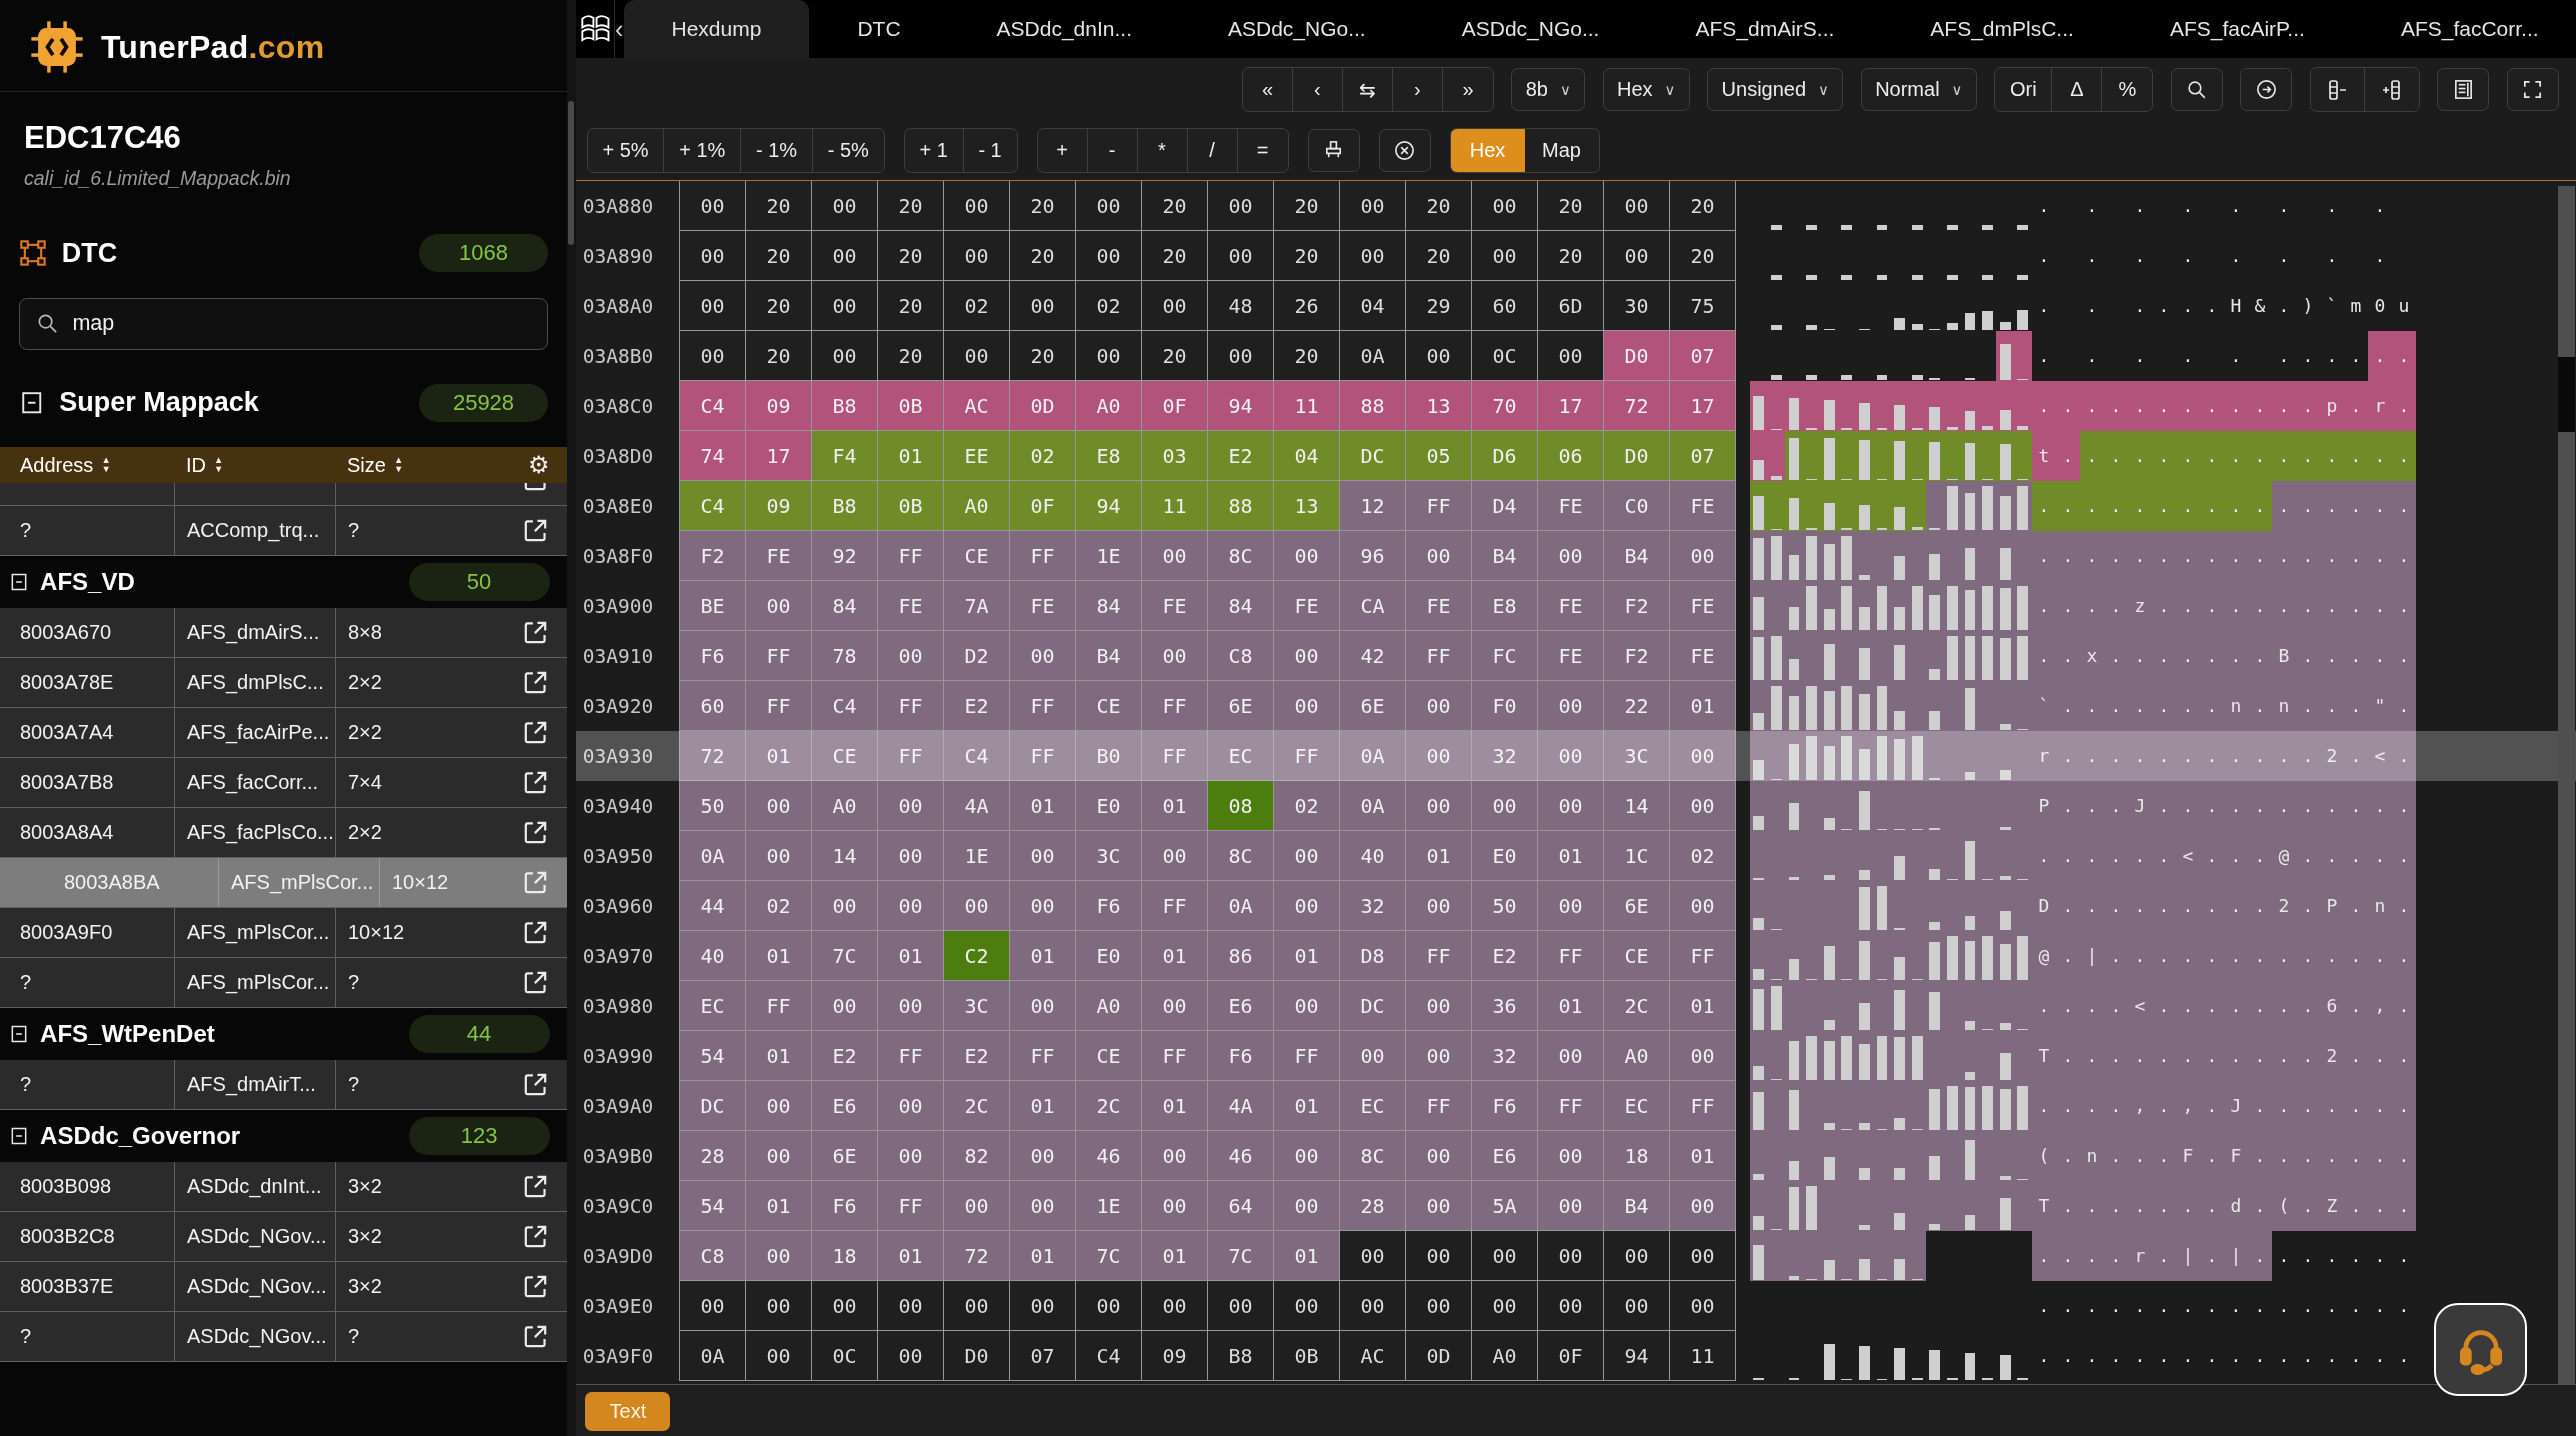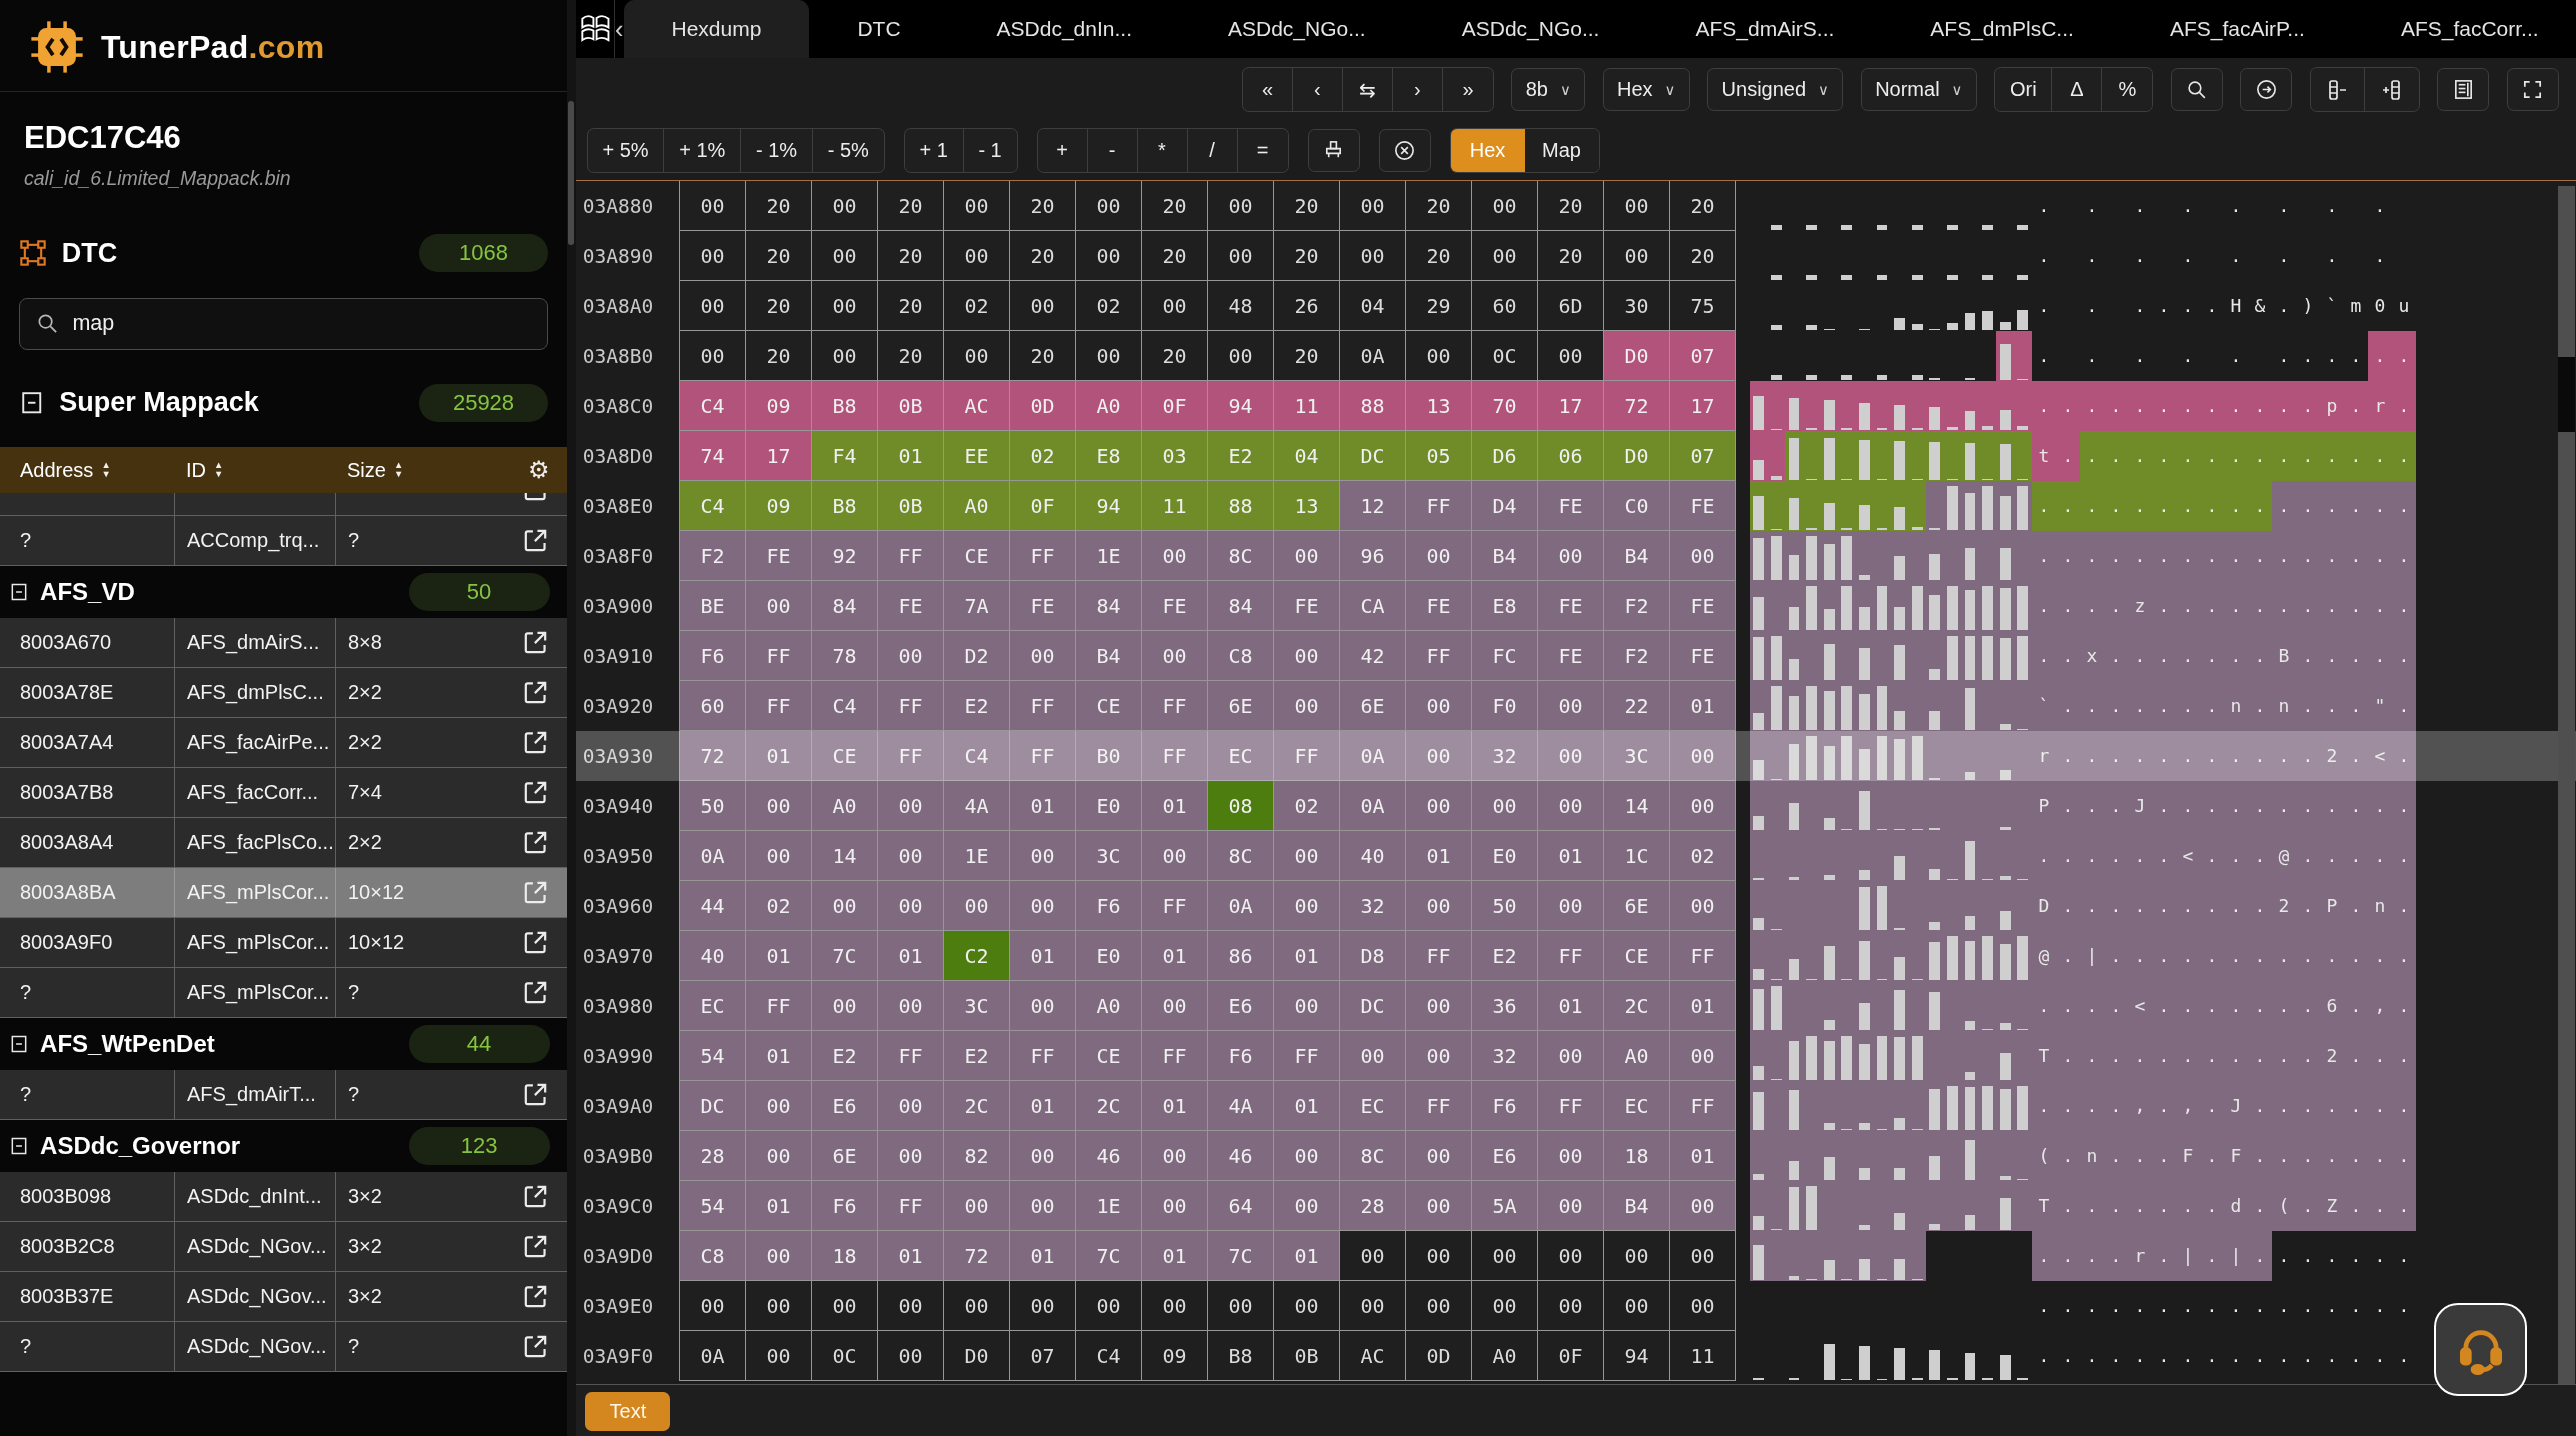--- a/index.html
+++ b/index.html
@@ -20,34 +20,34 @@
           color:#fff7e8; font-size:21px; font-family:inherit; cursor:pointer; }
   .sec-row { display:flex; align-items:center; padding:0 19px; margin-top:44px; }
   .sec-row.mappack { margin-top:34px; }
   .sec-label { font-size:27px; font-weight:bold; color:#fff; margin-left:14.8px; }
   .badge { margin-left:auto; min-width:129px; height:38px; background:#1b2413; border-radius:20px;
            color:#85c440; font-size:22px; display:flex; align-items:center; justify-content:center; }
   .searchbox { display:flex; align-items:center; gap:13.4px; margin:25.5px 19px 0 19px; height:52px;
                background:#101010; border:1.3px solid #4a4a4a; border-radius:8px; padding:0 16px; }
   .searchbox input { flex:1; background:transparent; border:none; outline:none; color:#f0f0f0;
                      font-size:21.5px; font-family:inherit; }
-  .shead { display:flex; align-items:center; margin-top:25.5px; height:46px; background:#46320e; color:#fff; font-size:20px; }
+  .shead { display:flex; align-items:center; margin-top:25.5px; height:36px; background:#46320e; color:#fff; font-size:20px; }
   .shead .h-addr { width:174px; padding-left:20px; display:flex; align-items:center; gap:8px; }
   .shead .h-id   { width:161px; padding-left:12px; display:flex; align-items:center; gap:8px; }
   .shead .h-size { flex:1; padding-left:12px; display:flex; align-items:center; gap:8px; }
   .sort { display:inline-flex; flex-direction:column; font-size:9.4px; line-height:8.7px; color:#f0f0f0; }
   .gear { margin-right:17.4px; font-size:24px; color:#eee; }
   .slist { height:896px; overflow:hidden; }
   .srow { position:relative; display:flex; align-items:center; height:50px; background:#2b2b2b;
           border-bottom:0.7px solid #606060; color:#f2f2f2; font-size:20px; }
   .srow .c-addr { width:174px; padding-left:20px; align-self:stretch; display:flex; align-items:center; }
   .srow .c-id   { width:161px; padding-left:12px; border-left:0.7px solid #606060; align-self:stretch; display:flex; align-items:center; }
   .srow .c-size { flex:1; padding-left:12px; border-left:0.7px solid #606060; align-self:stretch; display:flex; align-items:center; }
   .srow .linkico { position:absolute; right:16px; top:9.4px; }
-  .srow.selected { background:#7d7d7d; }
+  .srow.selected { background:#7d7d7d;padding-left:44px; }
   .srow.selected .c-id, .srow.selected .c-size { border-left-color:#9a9a9a; }
   .srow.partial { height:23px; overflow:hidden; }
   .srow.partial .linkico { top:-19px; }
   .ssec { display:flex; align-items:center; height:52px; background:#070707; padding-left:9.4px; }
   .ssec .collapse { margin-right:10.7px; }
   .ssec .ssec-label { font-size:24px; font-weight:bold; color:#fff; }
   .ssec .badge { min-width:141px; margin-right:17.4px; }
   .side-scroll { position:absolute; left:567px; top:0; width:8.7px; height:1437px; background:#141414; }
   .side-thumb { position:absolute; left:1.3px; top:101px; width:6px; height:144px; background:#4a4a4a; border-radius:2.7px; }
 

